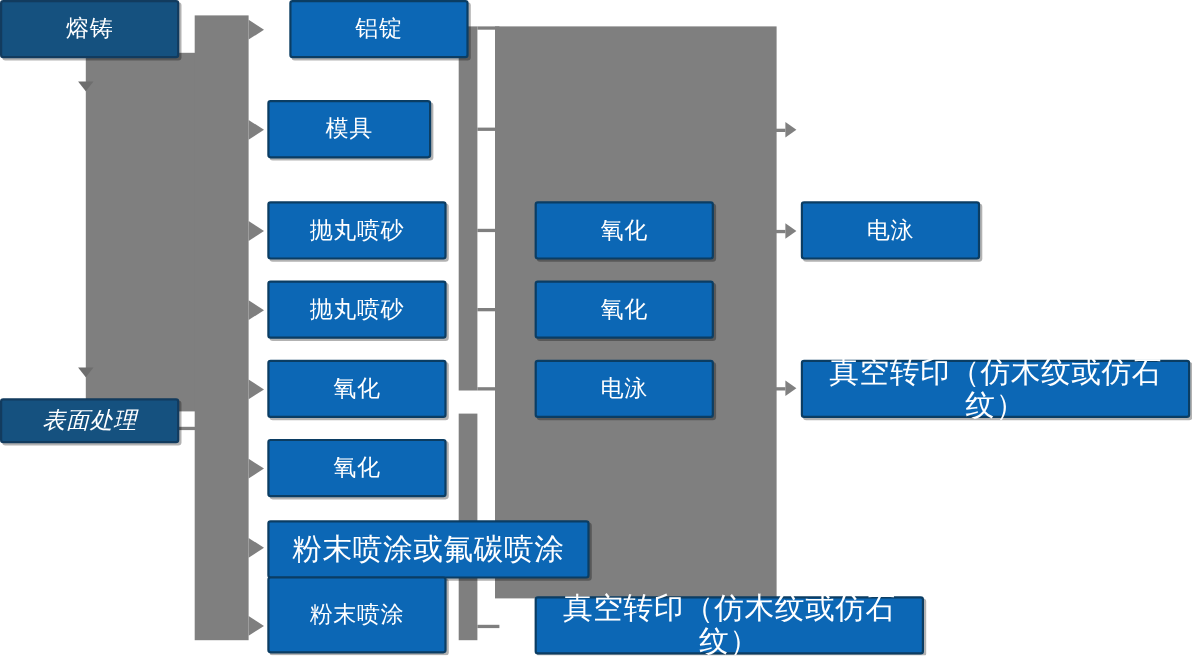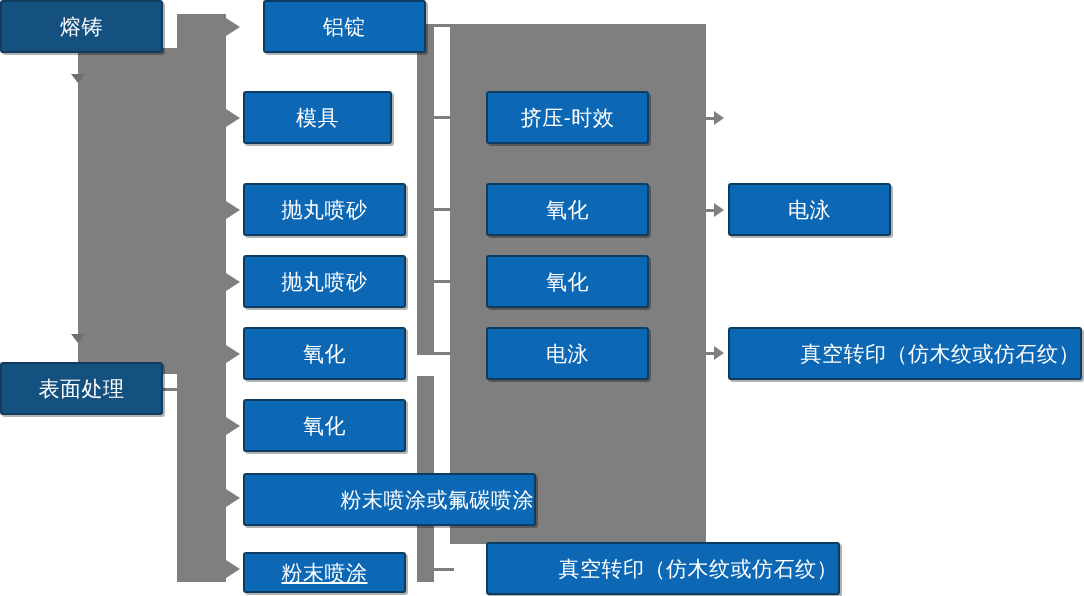--- a/index.html
+++ b/index.html
@@ -83,21 +83,21 @@
     box-shadow: 2px 2px 0 rgba(0,0,0,0.30);
   }
   .box.dark {
     background: #15517F;
     border: 2px solid #123B5E;
   }
   .box.bright {
     background: #0C67B5;
     border: 2px solid #0B3D63;
   }
-  .box.wide-label { font-size: 21px; justify-content: flex-end; }
+  .box.wide-label { font-size: 27px; }
 </style>
 </head>
 <body>
 
 <div id="canvas">
 
   <div class="gray" style="left:78px; top:48px; width:102px; height:326px;"></div>
   <div class="down-arrow" style="left:71px; top:74px;"></div>
   <div class="down-arrow" style="left:71px; top:334px;"></div>
 
@@ -135,21 +135,21 @@
       <div class="head"></div>
   </div>
   <div class="glyph-arrow" style="left:705px; top:346px;">
     <div class="shaft"></div>
       <div class="head"></div>
   </div>
 
   <div class="box dark" style="left:0px; top:0px; width:163px; height:53px;">
     <span>熔铸</span>
   </div>
-  <div class="box dark" style="left:0px; top:362px; width:163px; height:53px;">
+  <div class="box dark" style="left:0px; top:362px; width:163px; height:41px;font-style:italic;">
     <span>表面处理</span>
   </div>
 
   <div class="box bright" style="left:243px; top:0px; width:163px; height:53px;margin-left:20px;">
     <span>铝锭</span>
   </div>
   <div class="box bright" style="left:243px; top:91px; width:149px; height:53px;">
     <span>模具</span>
   </div>
   <div class="box bright" style="left:243px; top:183px; width:163px; height:53px;">
@@ -160,27 +160,24 @@
   </div>
   <div class="box bright" style="left:243px; top:327px; width:163px; height:53px;">
     <span>氧化</span>
   </div>
   <div class="box bright" style="left:243px; top:399px; width:163px; height:53px;">
     <span>氧化</span>
   </div>
   <div class="box bright wide-label" style="left:243px; top:473px; width:293px; height:53px;">
     <span>粉末喷涂或氟碳喷涂</span>
   </div>
-  <div class="box bright" style="left:243px; top:552px; width:163px; height:41px;text-decoration:underline;">
+  <div class="box bright" style="left:243px; top:524px; width:163px; height:70px;">
     <span>粉末喷涂</span>
   </div>
 
-  <div class="box bright" style="left:486px; top:91px; width:163px; height:53px;">
-    <span>挤压-时效</span>
-  </div>
   <div class="box bright" style="left:486px; top:183px; width:163px; height:53px;">
     <span>氧化</span>
   </div>
   <div class="box bright" style="left:486px; top:255px; width:163px; height:53px;">
     <span>氧化</span>
   </div>
   <div class="box bright" style="left:486px; top:327px; width:163px; height:53px;">
     <span>电泳</span>
   </div>
   <div class="box bright wide-label" style="left:486px; top:542px; width:354px; height:53px;">

